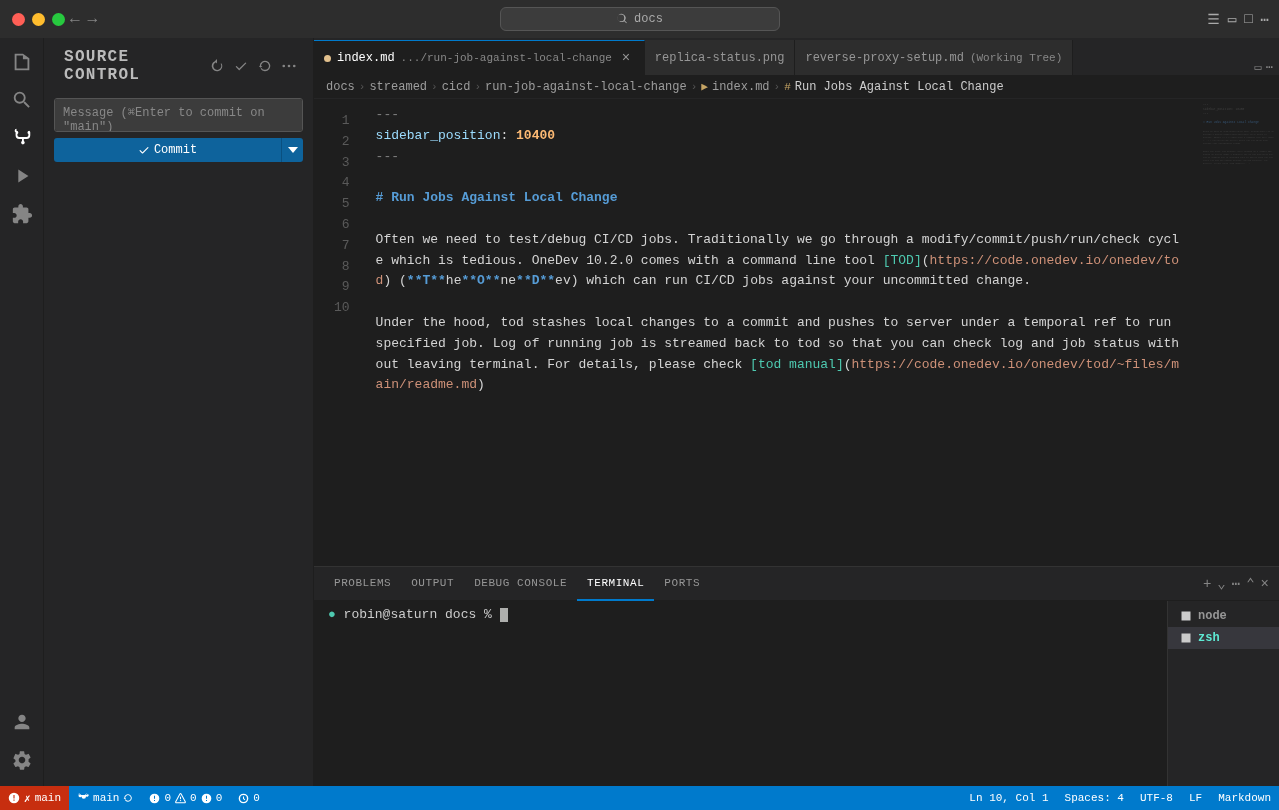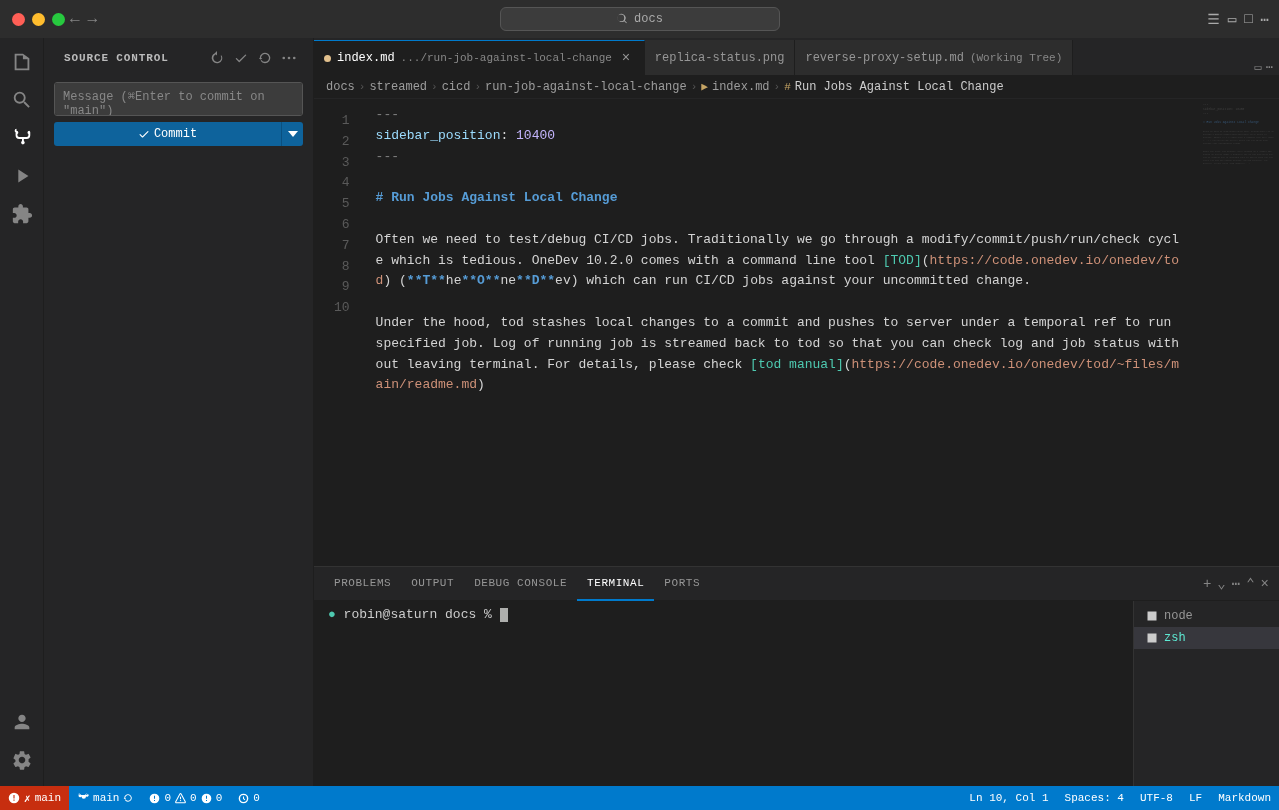--- a/index.html
+++ b/index.html
@@ -128,21 +128,21 @@
       overflow: hidden;
     }
     .sidebar-header {
       padding: 10px 14px 6px 20px;
       display: flex;
       align-items: center;
       justify-content: space-between;
       flex-shrink: 0;
     }
     .sidebar-title {
-      font-size: 11px;
+      font-size: 16px;
       font-weight: 700;
       letter-spacing: 0.08em;
       color: #bbbbbb;
       text-transform: uppercase;
     }
     .sidebar-actions {
       display: flex;
       gap: 4px;
     }
     .sidebar-action-btn {
@@ -334,21 +334,21 @@
     }
 
     
     .md-frontmatter { color: #808080; }
     .md-heading { color: #569cd6; font-weight: bold; }
     .md-text { color: #d4d4d4; }
     .md-link { color: #4ec9b0; }
     .md-url { color: #ce9178; }
     .md-bold { color: #569cd6; font-weight: bold; }
     .md-key { color: #9cdcfe; }
-    .md-val { color: #c4b5fd; }
+    .md-val { color: #fdba74; font-weight: bold; }
 
     
     .minimap {
       width: 80px;
       background: #1e1e1e;
       flex-shrink: 0;
       overflow: hidden;
       opacity: 0.6;
       position: relative;
     }
@@ -412,25 +412,26 @@
       width: 8px;
       height: 14px;
       background: #aeafad;
       vertical-align: middle;
       animation: blink 1s step-end infinite;
     }
     @keyframes blink { 50% { opacity: 0; } }
 
     
     .terminal-list {
-      width: 146px;
+      width: 112px;
       background: #252526;
       border-left: 1px solid #333;
       flex-shrink: 0;
       padding: 4px 0;
+      font-weight: bold;
     }
     .terminal-list-item {
       padding: 4px 12px;
       font-size: 12px;
       color: #969696;
       cursor: pointer;
       display: flex;
       align-items: center;
       gap: 6px;
     }

